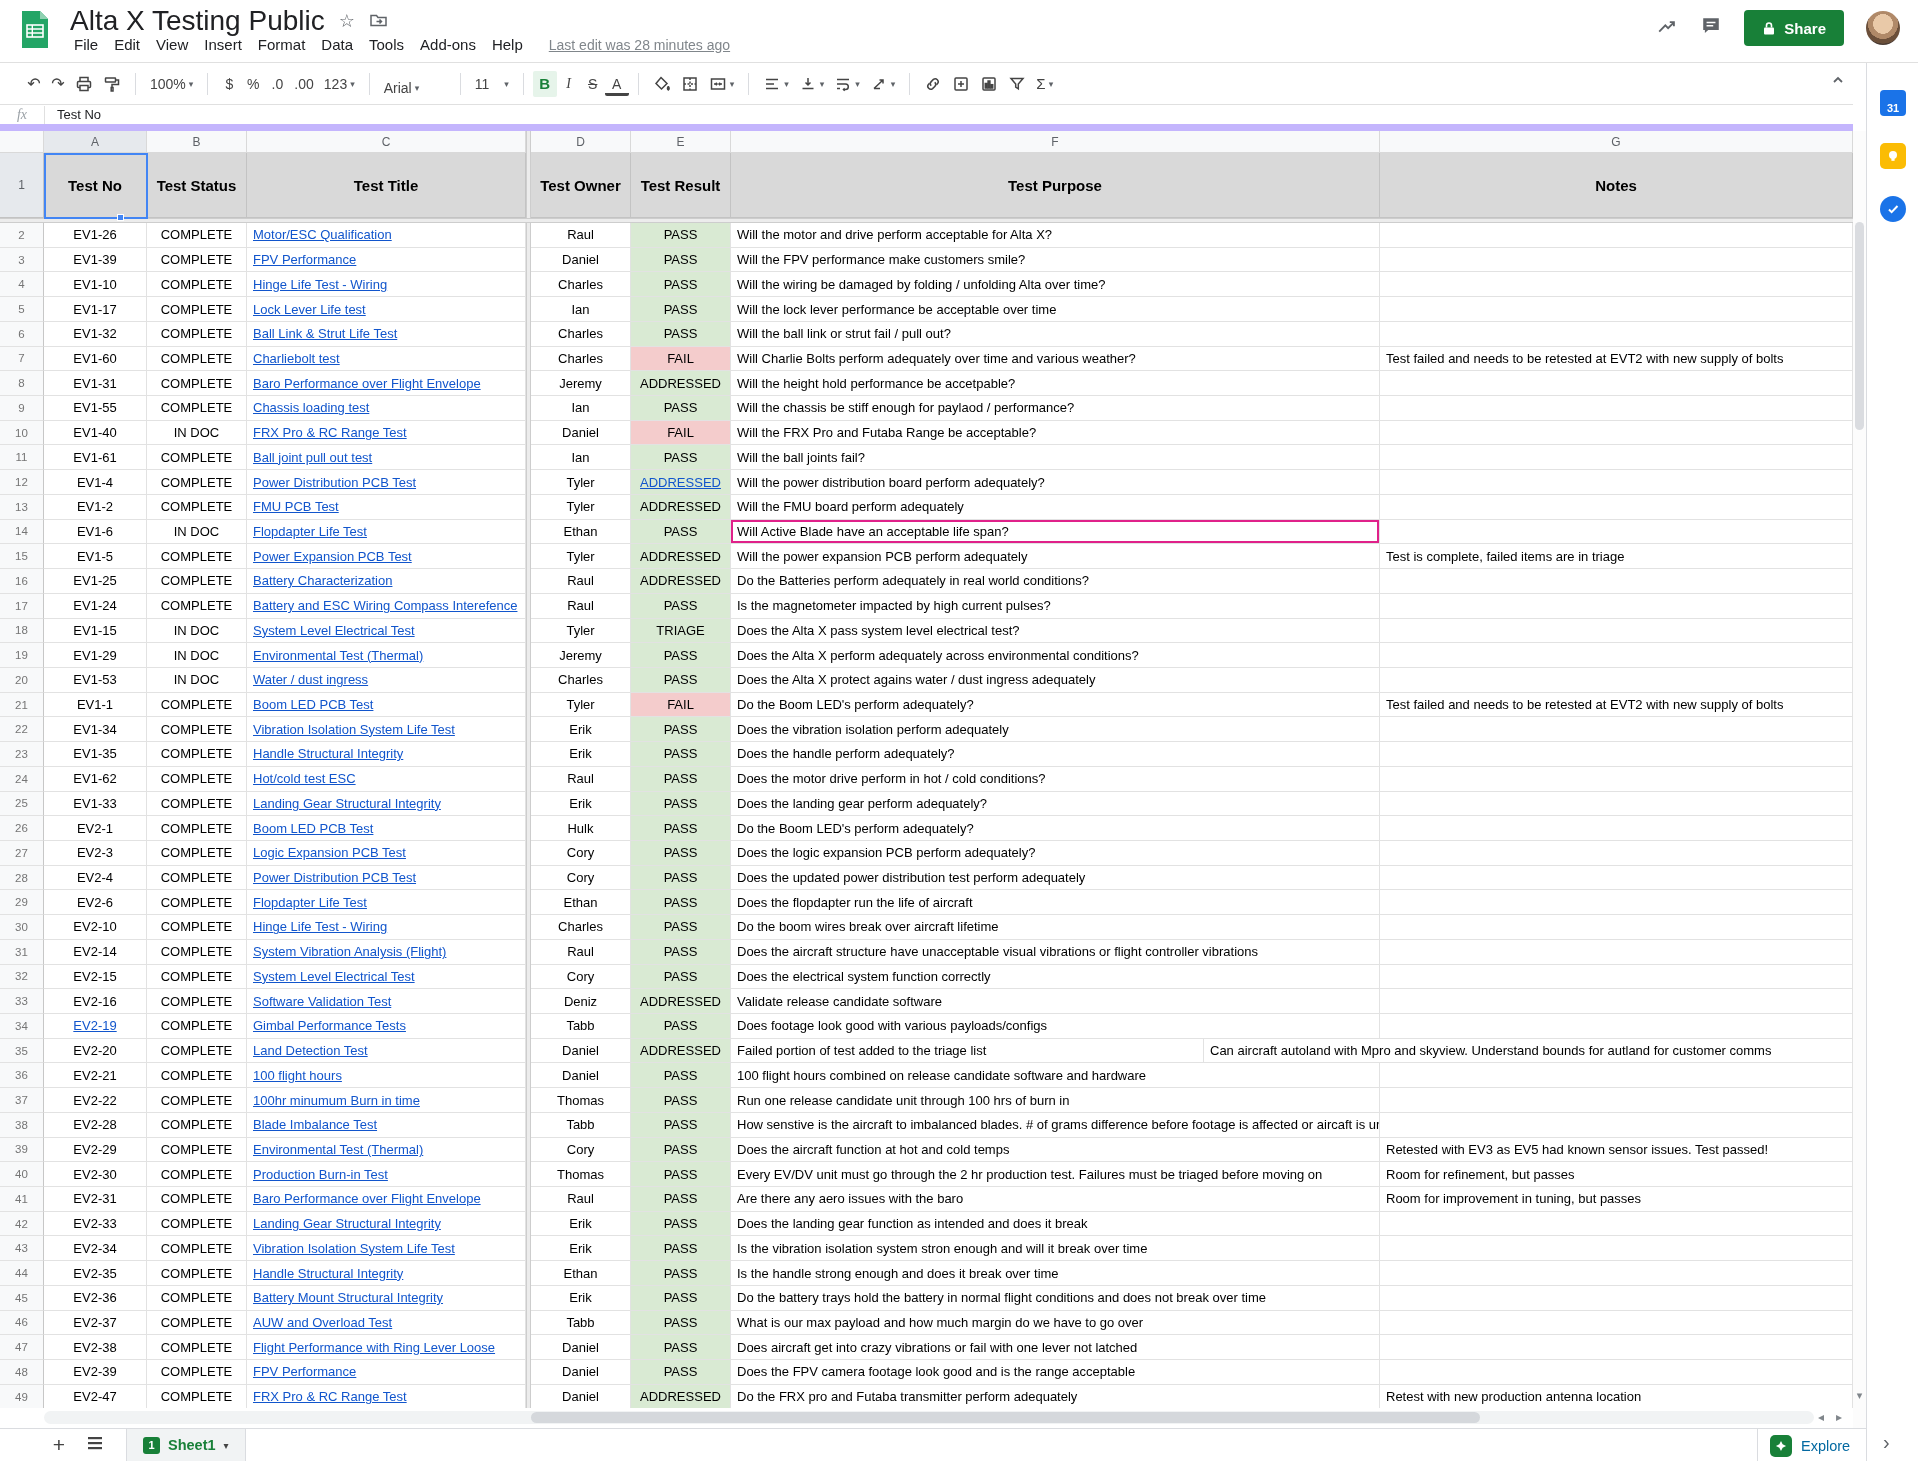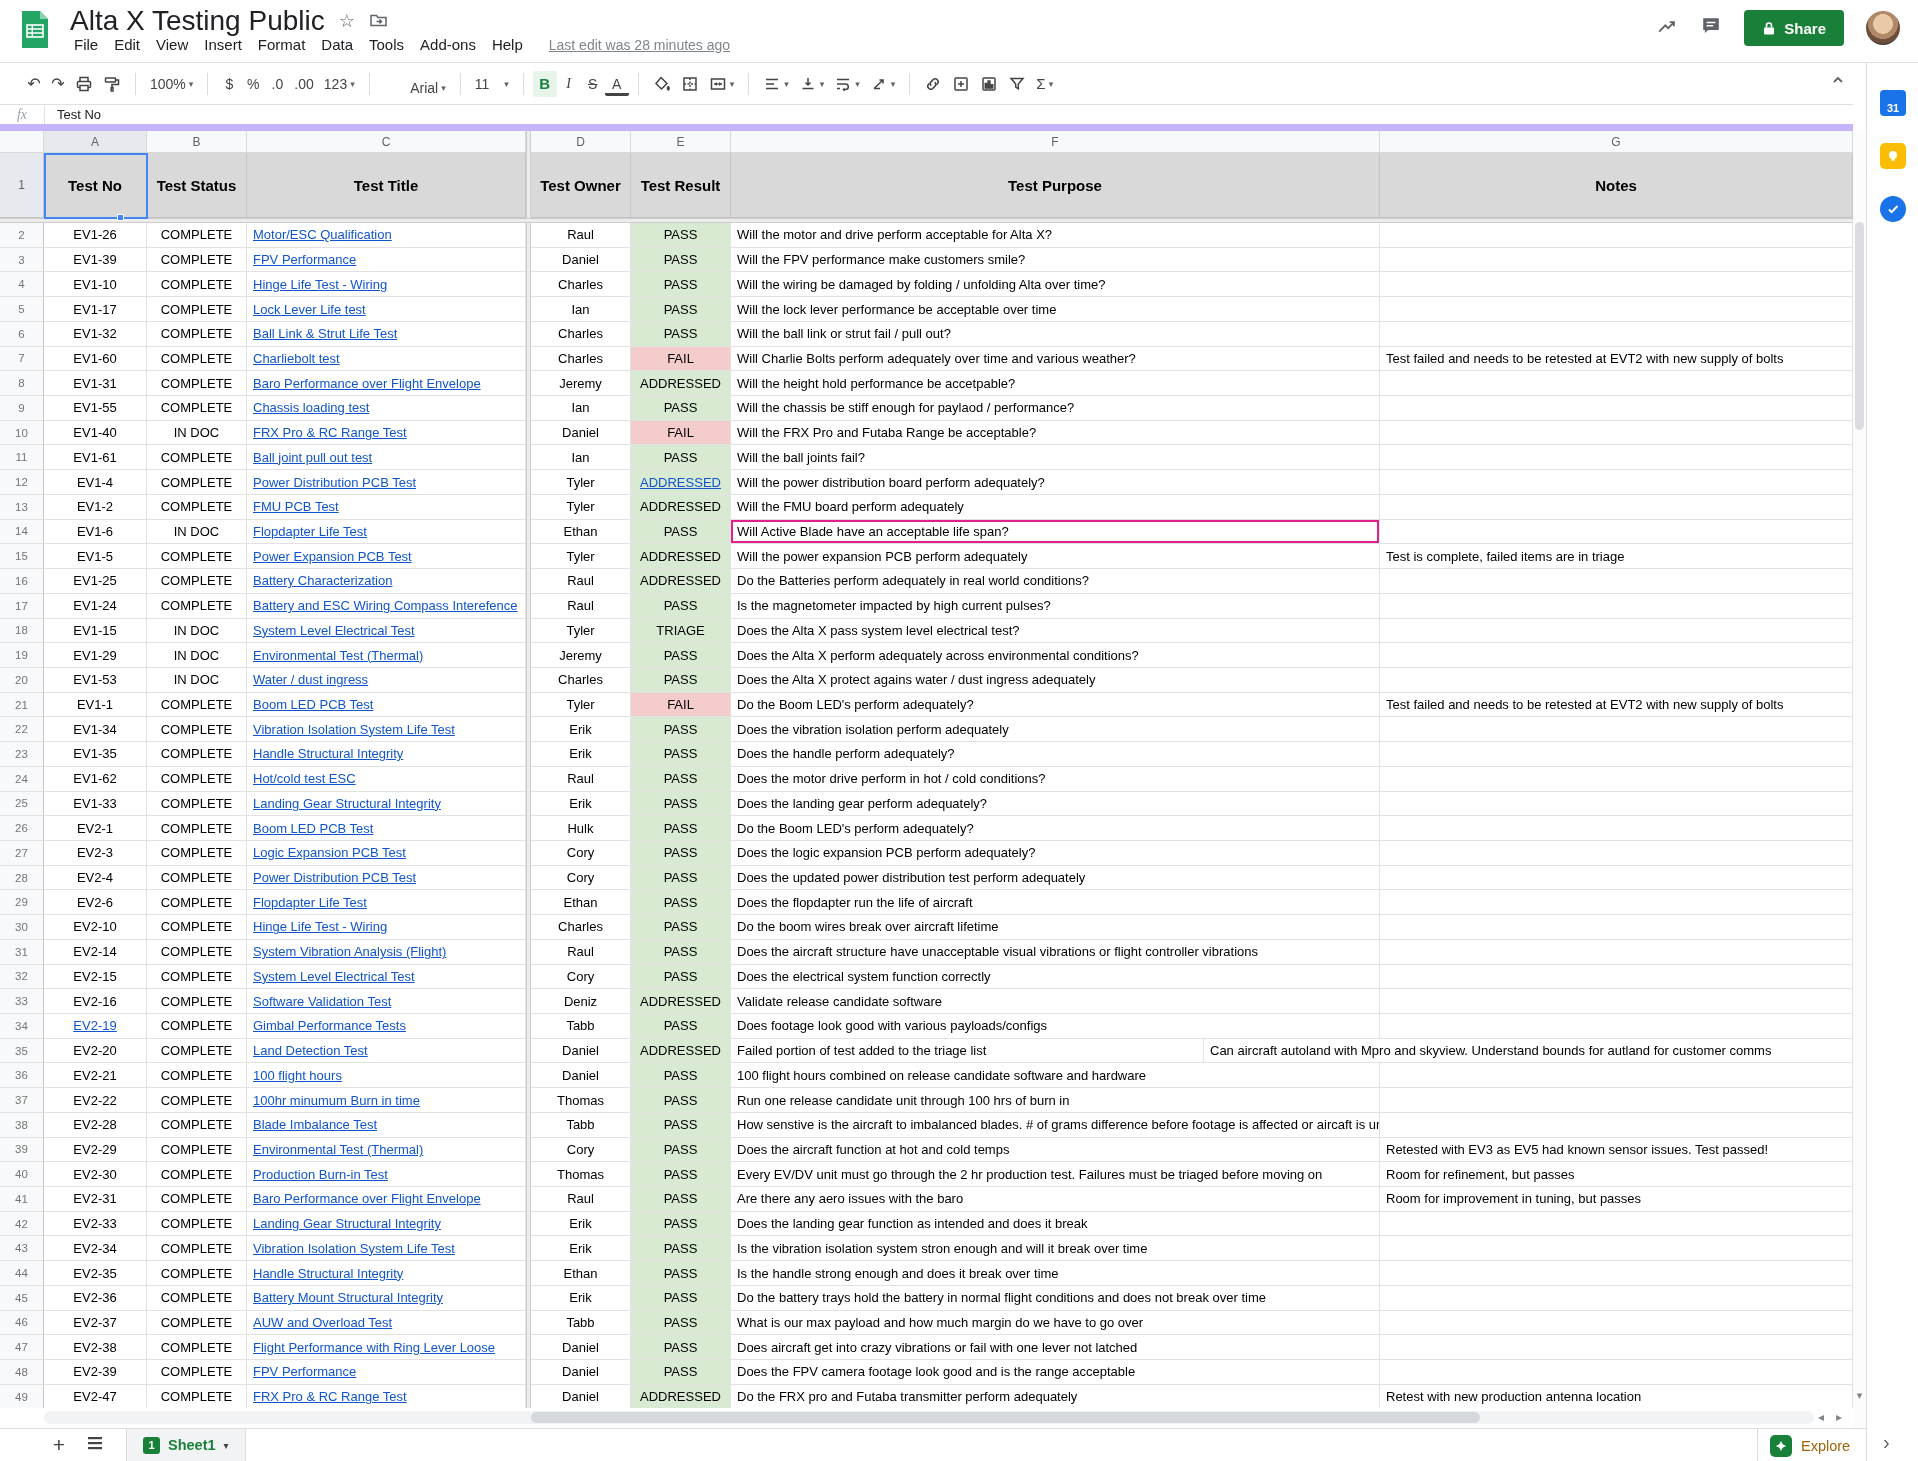--- a/index.html
+++ b/index.html
@@ -99,21 +99,21 @@
   #sheet-tab { margin-left:22px; height:33px; padding:0 16px; background:#f1f3f4;
                border-left:1px solid #dadce0; border-right:1px solid #dadce0;
                display:flex; align-items:center; gap:8px; }
   #tab-badge { width:17px; height:17px; border-radius:3px; background:#188038; color:#fff; font-size:11px;
                font-weight:bold; display:flex; align-items:center; justify-content:center; }
   #tab-label { color:#188038; font-weight:bold; font-size:14.5px; }
   #explore { position:absolute; left:1757px; top:0; width:109px; height:33px; border-left:1px solid #dadce0;
              display:flex; align-items:center; gap:9px; padding-left:12px; }
   #explore-ico { width:22px; height:22px; border-radius:5px; background:#188038; display:flex;
                  align-items:center; justify-content:center; }
-  #explore-label { color:#a16207; font-size:14.5px; }
+  #explore-label { color:#0369a1; font-size:14.5px; }
 
   
   #sidepanel { position:absolute; left:1866px; top:63px; width:52px; height:1398px; background:#fff;
                border-left:1px solid #dadce0; }
   .sp-ico { position:absolute; left:13px; width:26px; height:26px; }
   #sp-calendar { top:27px; background:#1a73e8; border-radius:4px; color:#fff; font-size:11px; font-weight:bold;
                  display:flex; align-items:flex-end; justify-content:center; padding-bottom:2px; }
   #sp-keep { top:80px; background:#fbbc04; border-radius:5px; display:flex; align-items:center; justify-content:center; }
   #sp-tasks { top:133px; background:#1a73e8; border-radius:50%; display:flex; align-items:center; justify-content:center; }
   #sp-chevron { position:absolute; left:16px; top:1368px; color:#5f6368; font-size:20px; }
@@ -203,21 +203,21 @@
     <span class="tb-sep"></span>
     <span class="tb-btn">$</span>
     <span class="tb-btn">%</span>
     <span class="tb-btn">.0</span>
     <span class="tb-btn">.00</span>
     <span class="tb-btn">
       <span>123</span>
         <span class="caret">▾</span>
     </span>
     <span class="tb-sep"></span>
-    <span class="tb-btn" style="min-width:72px;justify-content:flex-end;margin-top:8px;">
+    <span class="tb-btn" style="min-width:72px;justify-content:flex-start;margin-top:8px;">
       <span>Arial</span>
         <span class="caret">▾</span>
     </span>
     <span class="tb-sep"></span>
     <span class="tb-btn" style="min-width:44px;justify-content:space-between;">
       <span>11</span>
         <span class="caret">▾</span>
     </span>
     <span class="tb-sep"></span>
     <span class="tb-btn" id="bold-btn">B</span>

